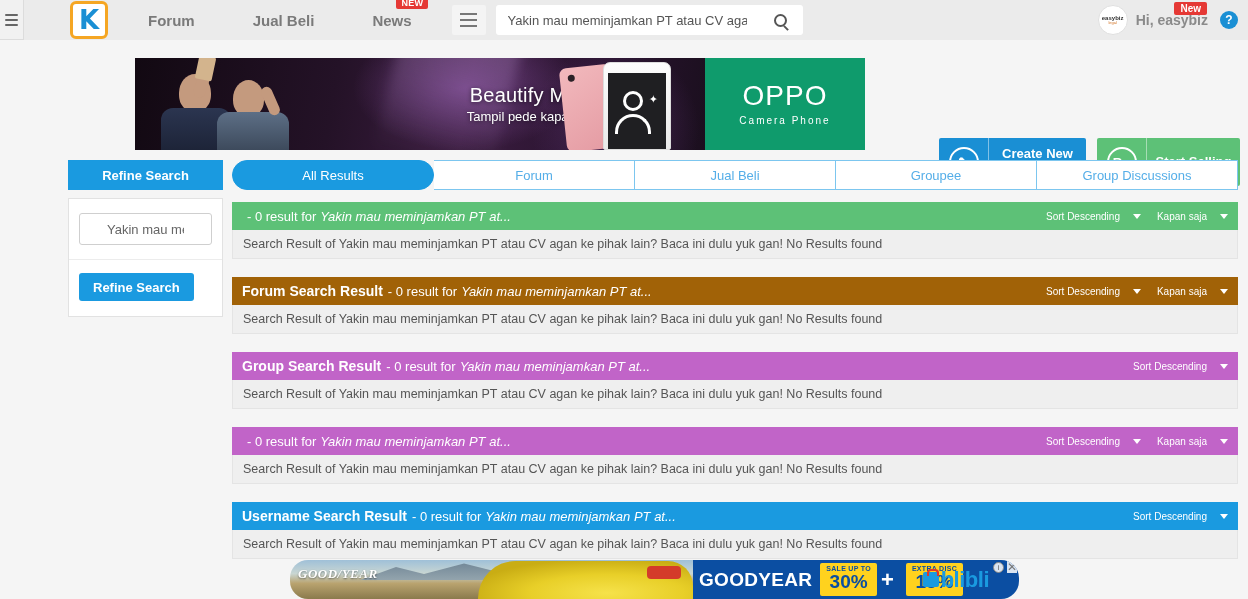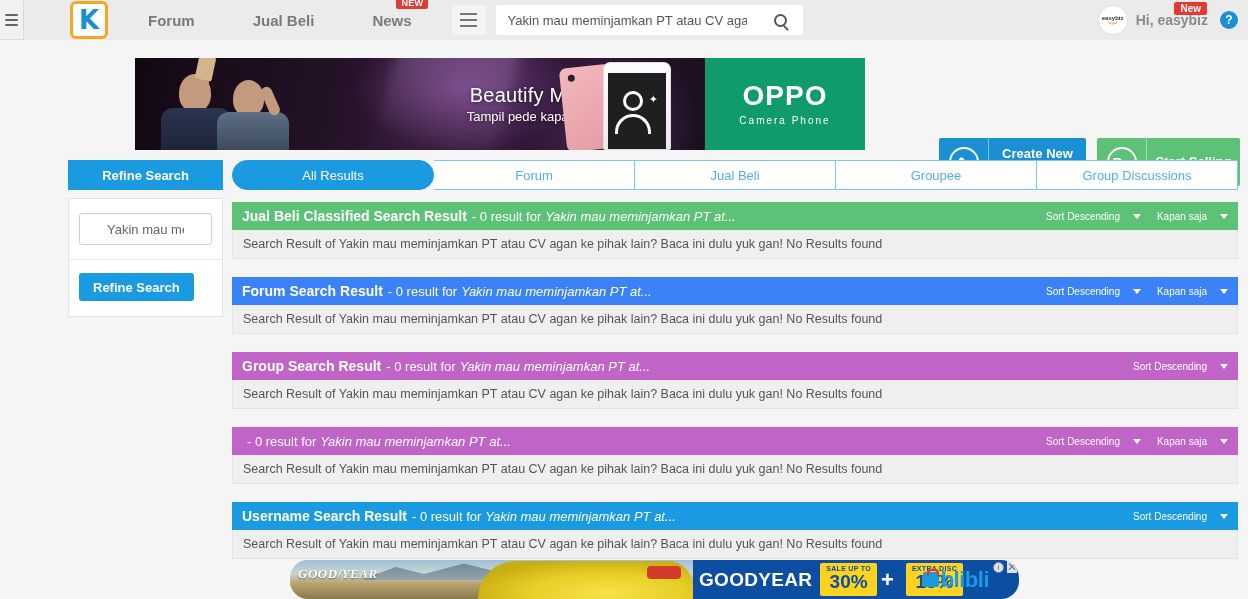--- a/index.html
+++ b/index.html
@@ -162,21 +162,21 @@
   .ph-person .h { width: 20px; height: 20px; border: 3px solid #fff; border-radius: 50%; }
   .ph-person .b { width: 36px; height: 20px; border: 3px solid #fff; border-bottom: 0;
     border-radius: 20px 20px 0 0; margin-top: 3px; margin-left: -8px; }
   .sparkle { position: absolute; color: #fff; font-size: 11px; right: -7px; top: 2px; }
   .oppo-right {
     width: 160px; height: 100%;
     background: #0f9b6c;
     display: flex; flex-direction: column;
     align-items: center; justify-content: center;
   }
-  .oppo-logo { color: #fff; font-size: 28px; font-weight: bold; letter-spacing: 1px; line-height: 1; }
+  .oppo-logo { color: #fff; font-size: 28px; font-weight: normal; letter-spacing: 1px; line-height: 1; }
   .oppo-sub { color: #fff; font-size: 10px; letter-spacing: 2px; margin-top: 5px; }
 
   .act-btn {
     position: absolute; top: 80px; height: 48px;
     display: flex; align-items: stretch; cursor: pointer; border-radius: 2px; overflow: hidden;
   }
   .act-create { left: 939px; width: 147px; background: #1a8fd4; }
   .act-sell   { left: 1097px; width: 143px; background: #5dc177; }
   .act-icon {
     width: 50px; display: flex; align-items: center; justify-content: center;
@@ -454,39 +454,38 @@
     <input class="sb-input" type="text" value="Yakin mau memin" style="">
   </div>
   <div class="sb-bottom">
     <button class="sb-btn">Refine Search</button>
   </div>
 </div>
 
 <div class="results" id="results-container">
     <div class="res-block">
       <div class="res-head" style="background: rgb(93, 193, 119);">
-        <span class="title">Jual Beli Classified Search Result</span>
         <span class="meta">- 0 result for</span>
         <span class="qry">Yakin mau meminjamkan PT at...</span>
         <span class="spacer"></span>
         <div class="sortctl">
           <span>Sort Descending</span>
           <span class="caret"></span>
         </div>
         <div class="sortctl">
           <span>Kapan saja</span>
           <span class="caret"></span>
         </div>
       </div>
       <div class="res-body">
         <span>Search Result of Yakin mau meminjamkan PT atau CV agan ke pihak lain? Baca ini dulu yuk gan! No Results found</span>
       </div>
     </div>
     <div class="res-block">
-      <div class="res-head" style="background: #3b82f6;">
+      <div class="res-head" style="background: #a16207;">
         <span class="title">Forum Search Result</span>
         <span class="meta">- 0 result for</span>
         <span class="qry">Yakin mau meminjamkan PT at...</span>
         <span class="spacer"></span>
         <div class="sortctl">
           <span>Sort Descending</span>
           <span class="caret"></span>
         </div>
         <div class="sortctl">
           <span>Kapan saja</span>

